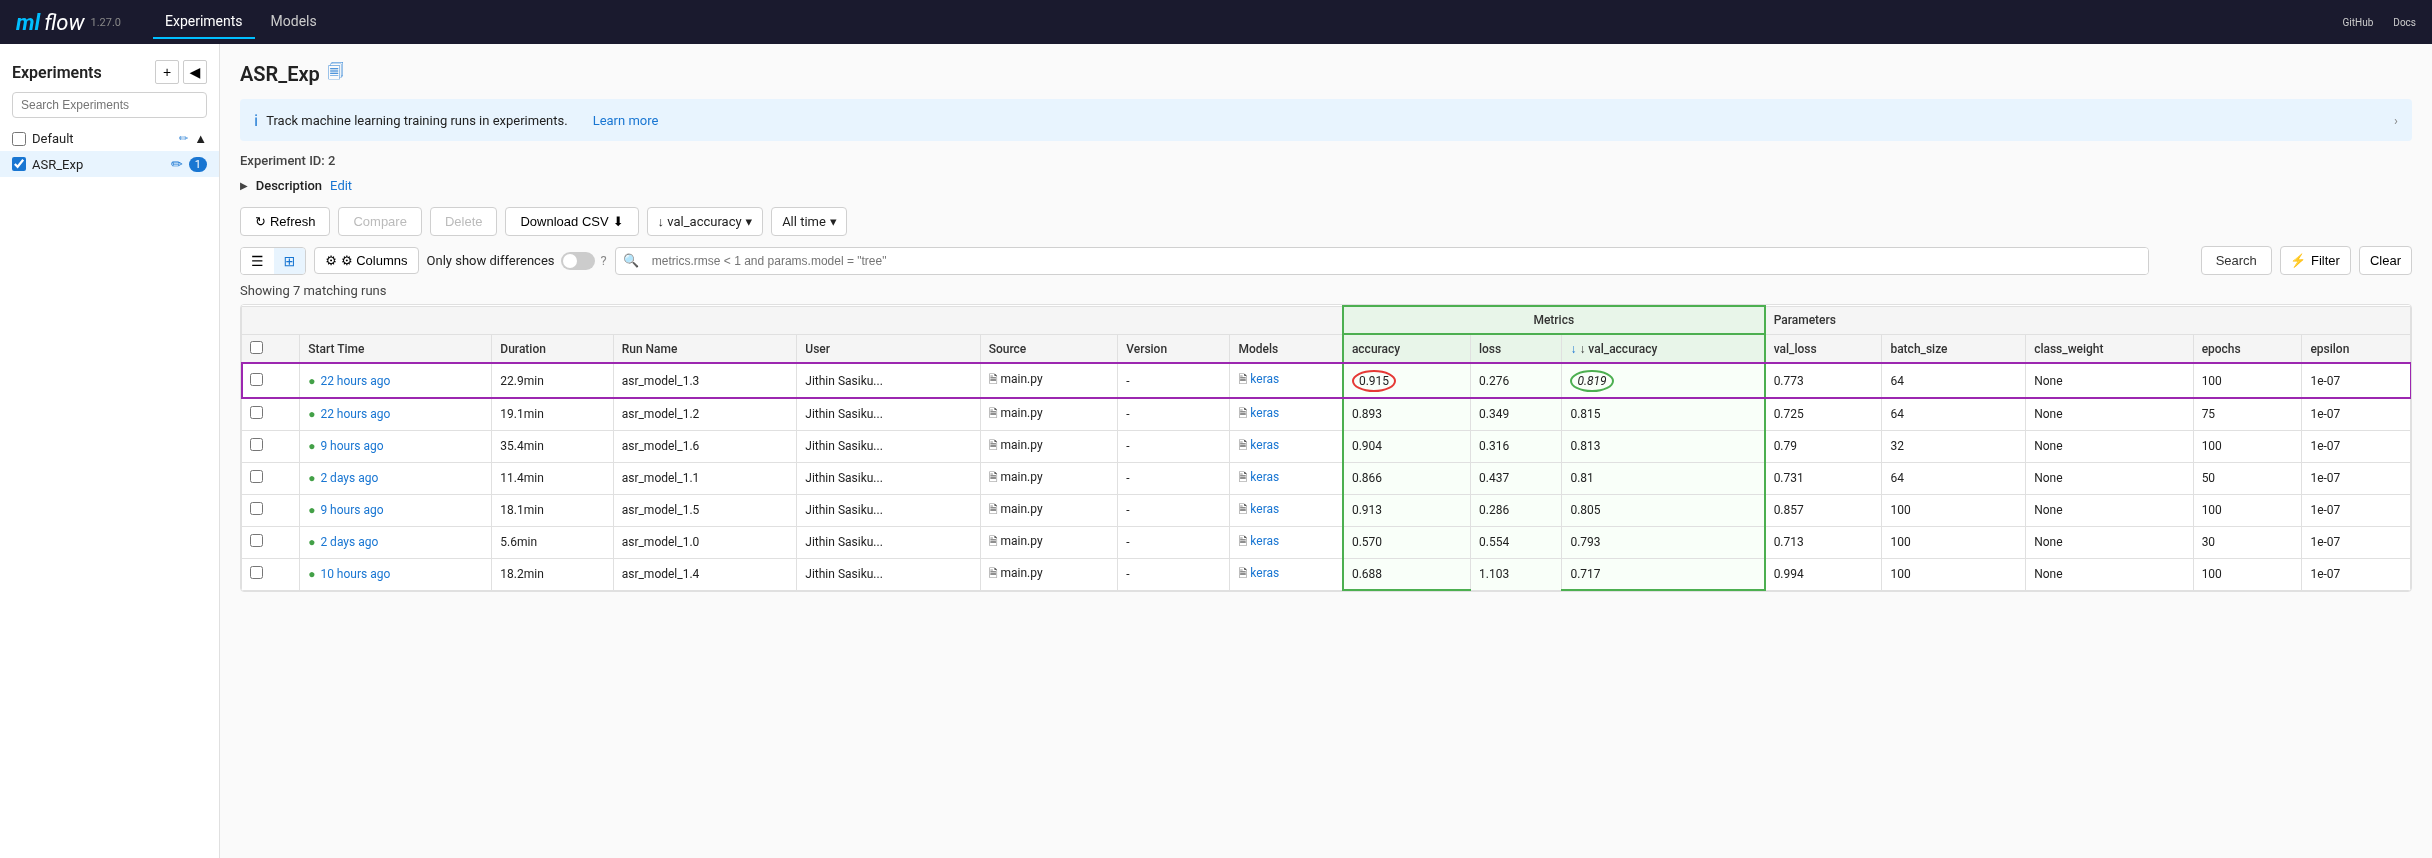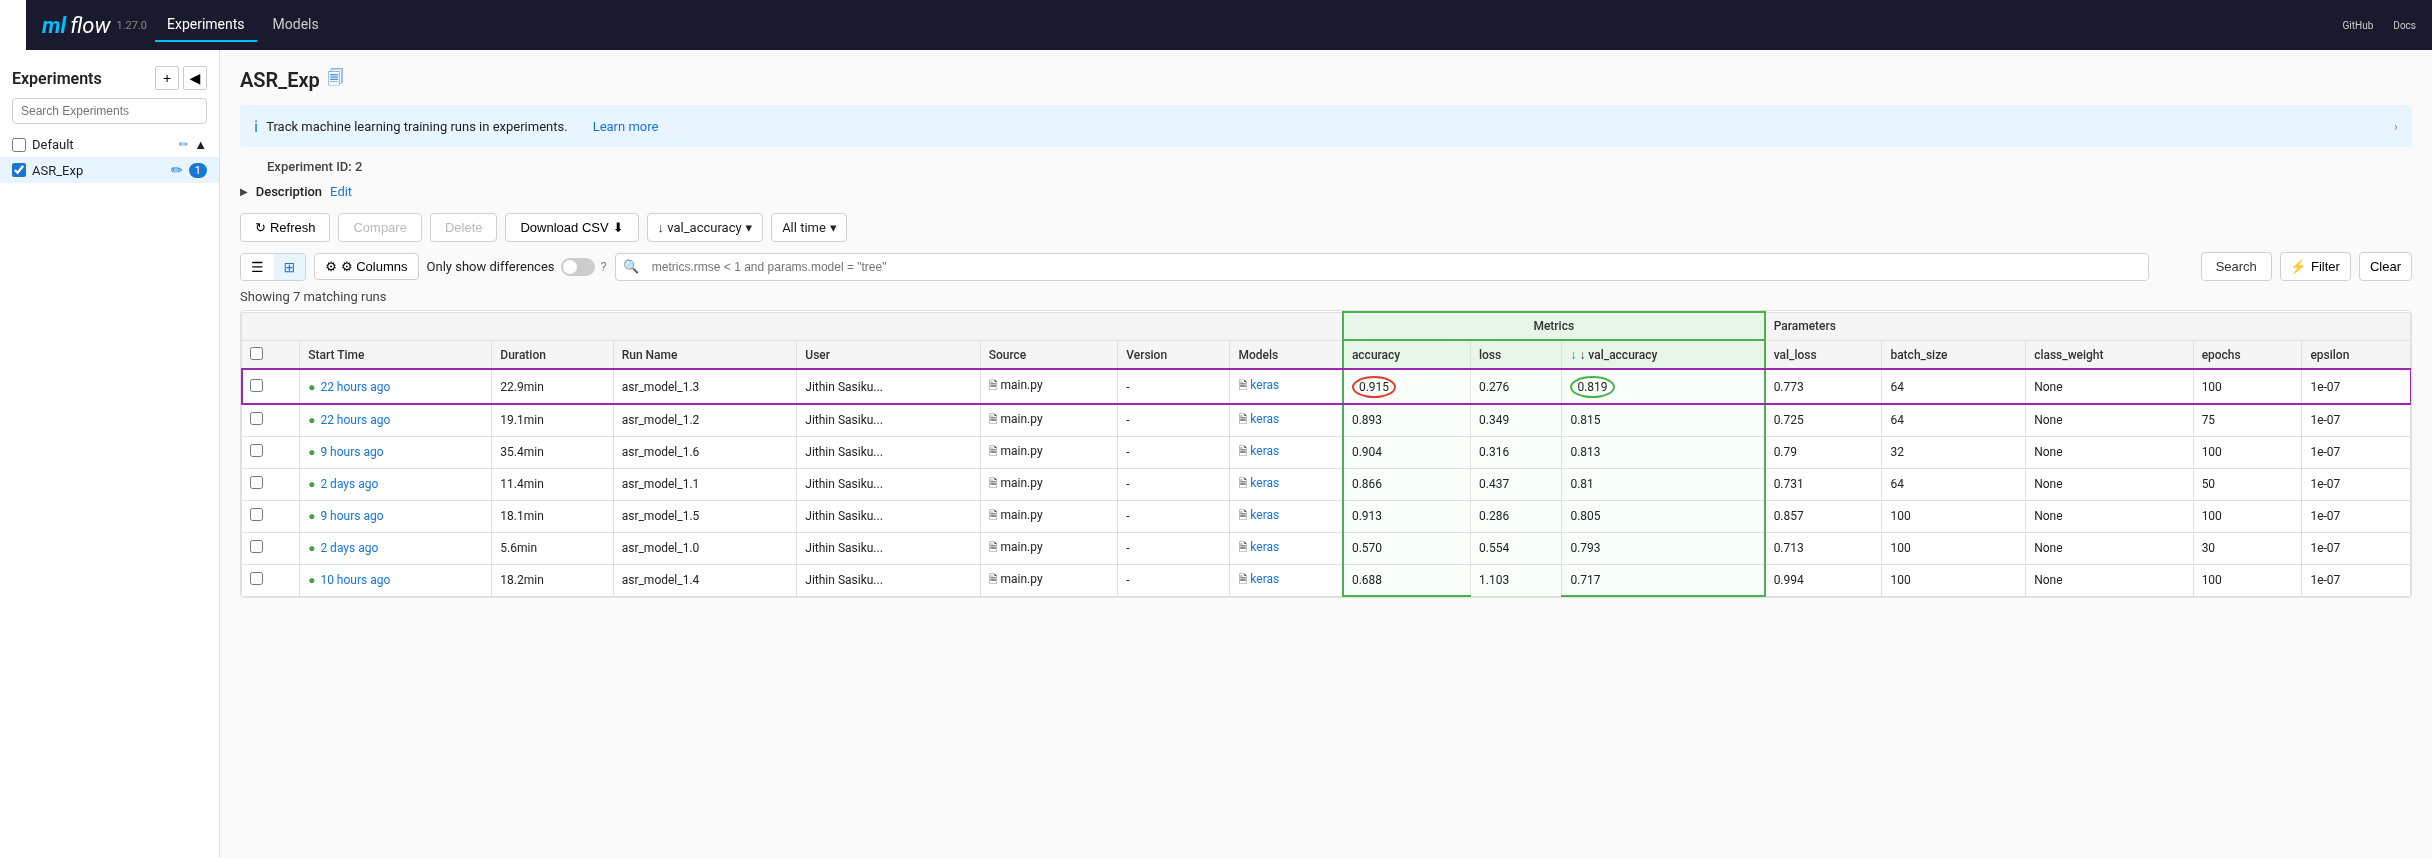--- a/index.html
+++ b/index.html
@@ -3,23 +3,23 @@
   <meta charset="utf-8">
   <style>
     * { box-sizing: border-box; margin: 0; padding: 0; }
     body { font-family: -apple-system, BlinkMacSystemFont, 'Segoe UI', Roboto, sans-serif; font-size: 13px; background: #fff; color: #222; }
 
     
     .top-nav {
       background: #1a1a2e;
       display: flex;
       align-items: center;
-      height: 50px;
+      height: 44px;
       padding: 0 16px;
-      margin-left: 26px;
+      gap: 24px;
     }
     .nav-logo {
       display: flex;
       align-items: center;
       gap: 4px;
     }
     .nav-logo .ml { color: #00bfff; font-size: 22px; font-weight: 700; font-style: italic; }
     .nav-logo .flow { color: #fff; font-size: 22px; font-weight: 400; font-style: italic; }
     .nav-logo .version { color: #888; font-size: 11px; margin-left: 2px; }
     .nav-items { display: flex; gap: 4px; margin-left: 8px; }
@@ -101,21 +101,21 @@
       display: flex;
       align-items: center;
       gap: 8px;
       margin-bottom: 12px;
       font-size: 13px;
     }
     .info-icon { color: #1976d2; font-size: 16px; }
     .info-link { color: #1976d2; text-decoration: none; padding-left: 17px; }
 
     
-    .exp-meta { font-size: 13px; color: #444; margin-bottom: 10px; margin-left: 27px; }
+    .exp-meta { font-size: 13px; color: #444; margin-bottom: 10px; }
     .exp-meta span { font-weight: 500; }
 
     
     .description-row {
       display: flex;
       align-items: center;
       gap: 8px;
       margin-bottom: 14px;
       font-size: 13px;
     }
@@ -410,21 +410,21 @@
     <td><input type="checkbox" style=""></td>
     <td><a class="run-link" style="color:#1976d2;"><span class="status-dot">●</span> 22 hours ago</a></td>
     <td>22.9min</td>
     <td>asr_model_1.3</td>
     <td>Jithin Sasiku...</td>
     <td><span class="source-icon">🗎</span> main.py</td>
     <td>-</td>
     <td><span style="font-size:11px;">🗎</span> <a class="model-link">keras</a></td>
     <td style="border-left:2px solid #4caf50; border-right:1px solid #e0e0e0; background:#f9fff9;"><span style="border:2px solid #e53935;border-radius:50%;padding:2px 5px;display:inline-block;">0.915</span></td>
     <td style="background:#f9fff9;">0.276</td>
-    <td style="border-left:1px solid #e0e0e0; border-right:2px solid #4caf50; background:#f9fff9;"><span style="border:2px solid #4caf50;border-radius:50%;padding:2px 5px;display:inline-block;">0.819</span></td>
+    <td style="border-left:1px solid #e0e0e0; border-right:2px solid #4caf50; background:#f9fff9;"><span style="border:2px solid #4caf50;border-radius:50%;padding:2px 5px;display:inline-block;font-style:italic;">0.819</span></td>
     <td>0.773</td>
     <td>64</td>
     <td>None</td>
     <td>100</td>
     <td>1e-07</td>
   </tr>
             <tr>
     <td><input type="checkbox" style=""></td>
     <td><a class="run-link" style="color:#1976d2;"><span class="status-dot">●</span> 22 hours ago</a></td>
     <td>19.1min</td>

